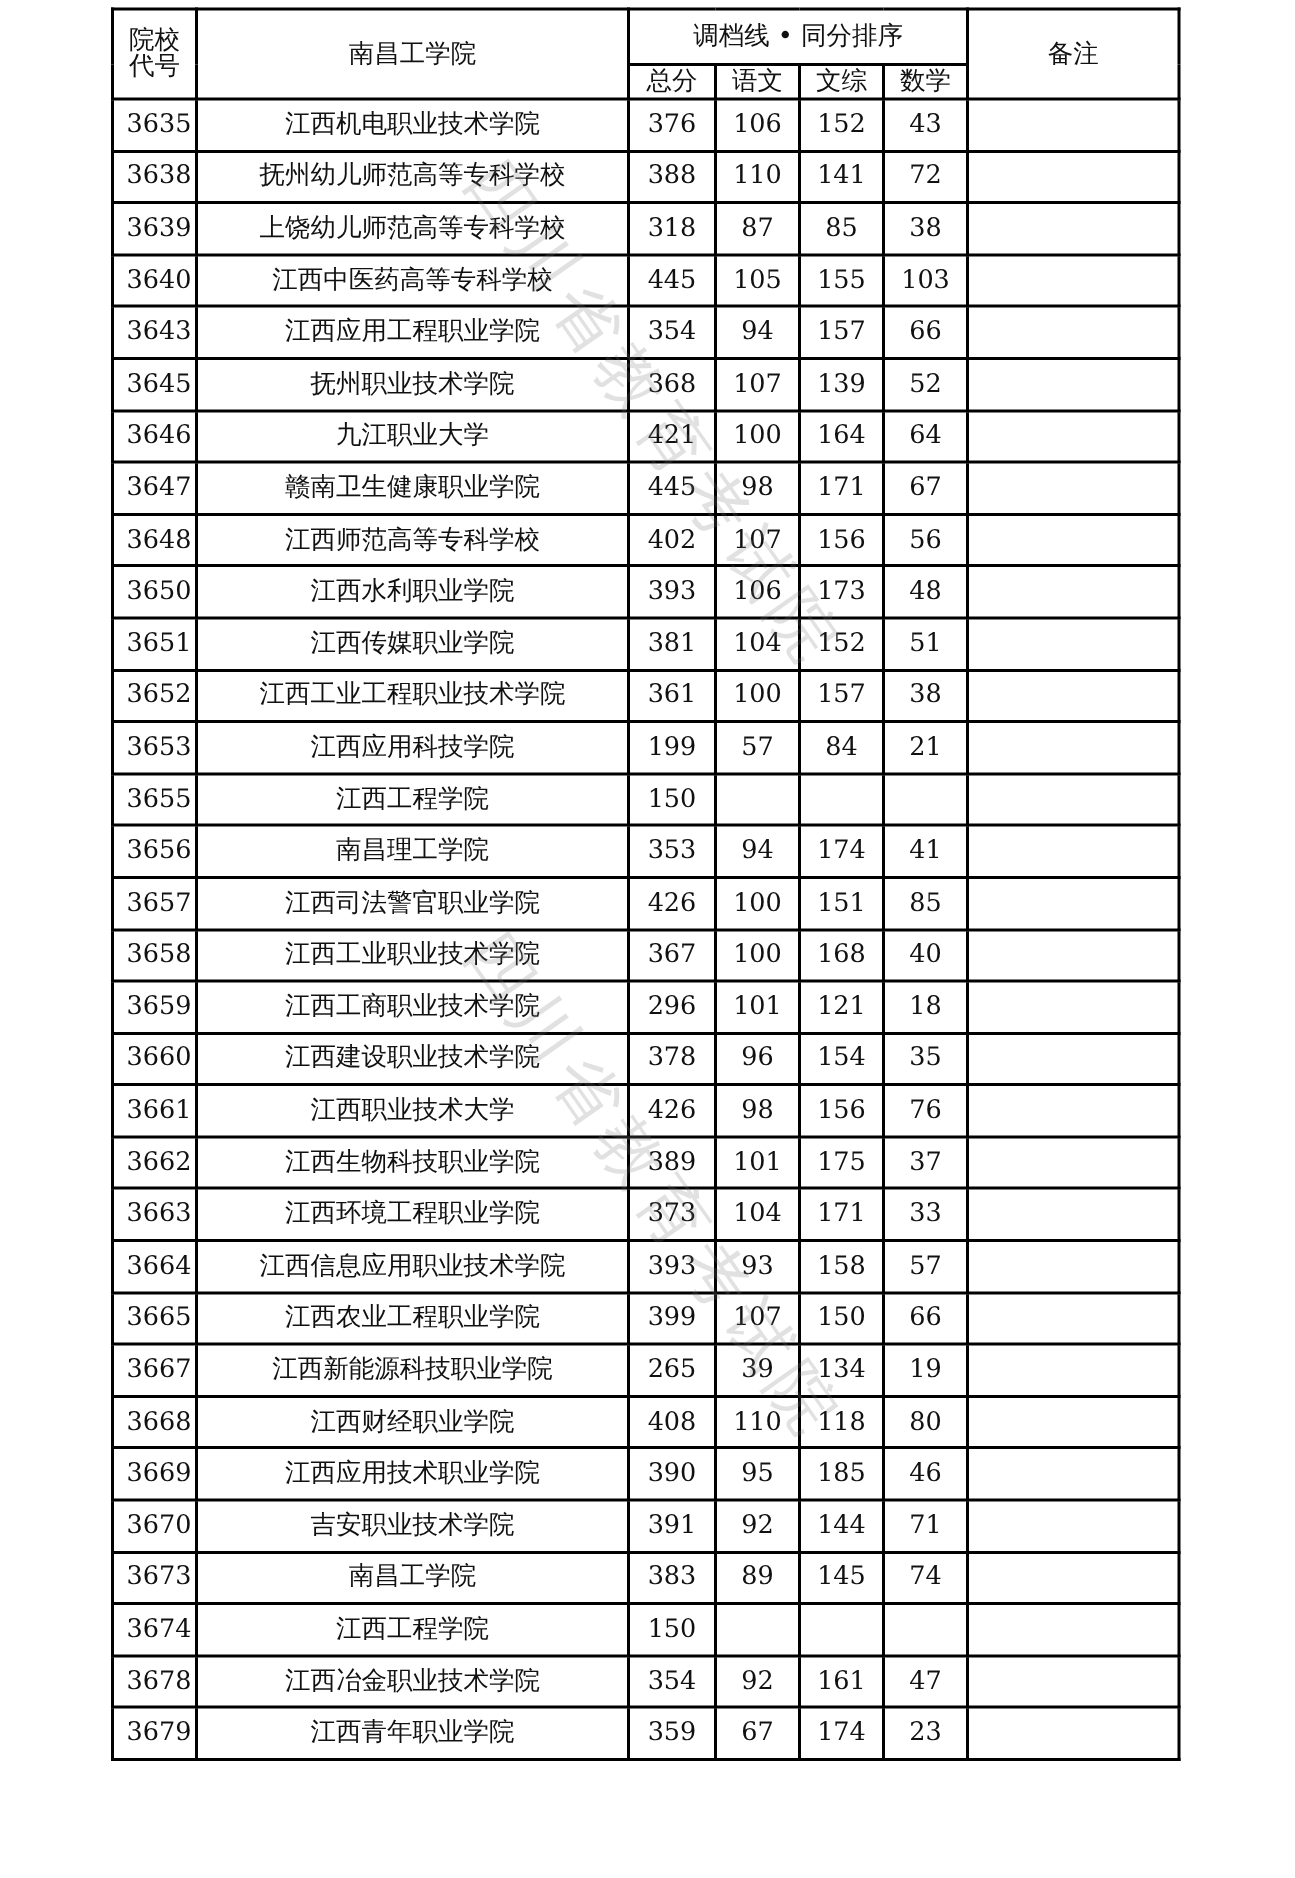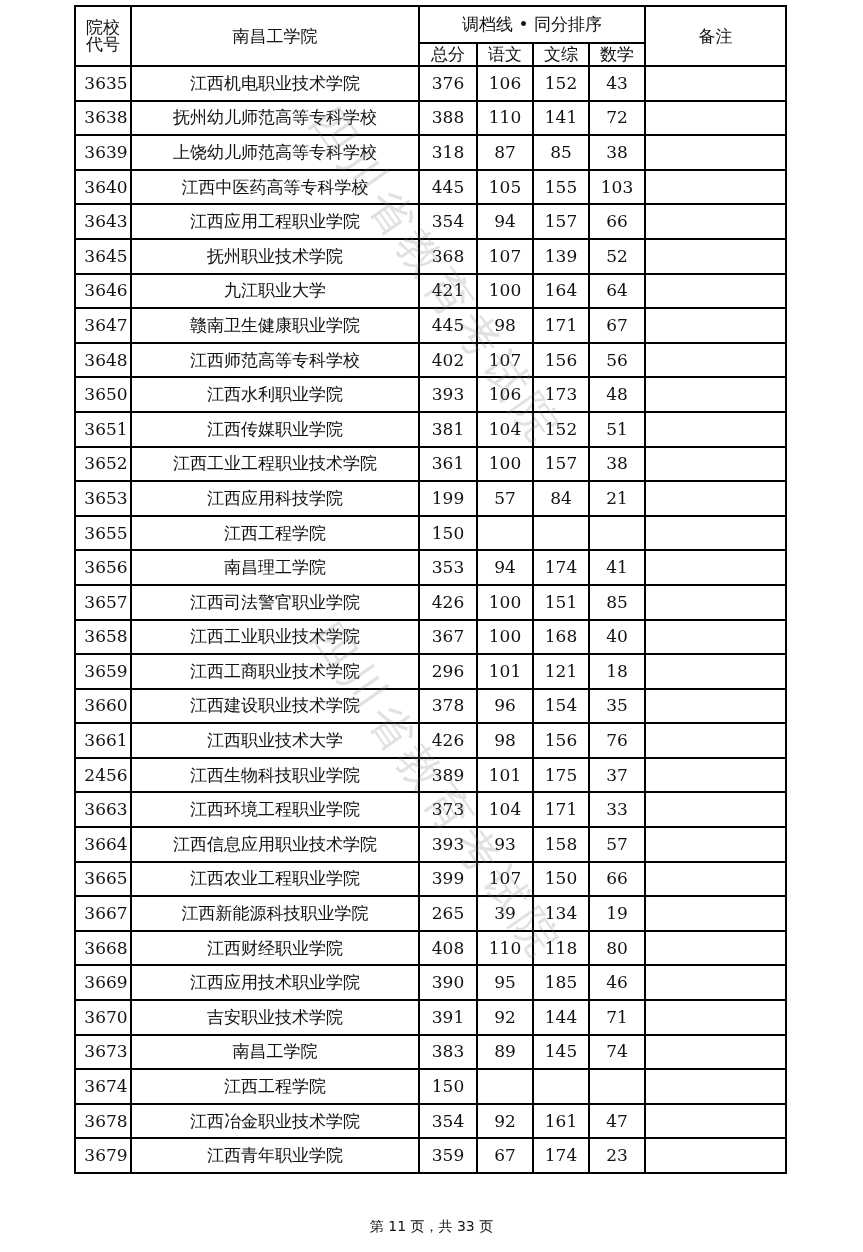--- a/index.html
+++ b/index.html
@@ -259,21 +259,21 @@
         <tr class="row">
           <td class="code">3661</td>
           <td>江西职业技术大学</td>
           <td>426</td>
           <td>98</td>
           <td>156</td>
           <td>76</td>
           <td></td>
         </tr>
         <tr class="row">
-          <td class="code">2456</td>
+          <td class="code">3662</td>
           <td>江西生物科技职业学院</td>
           <td>389</td>
           <td>101</td>
           <td>175</td>
           <td>37</td>
           <td></td>
         </tr>
         <tr class="row">
           <td class="code">3663</td>
           <td>江西环境工程职业学院</td>
@@ -372,14 +372,13 @@
           <td>174</td>
           <td>23</td>
           <td></td>
         </tr>
       </tbody>
   </table>
 
   <div class="watermark" style="left:345px; top:95px;">四川省教育考试院</div>
   <div class="watermark" style="left:345px; top:610px;">四川省教育考试院</div>
 
-  <div class="footer">第 11 页，共 33 页</div>
 </div>
 
 </body></html>

